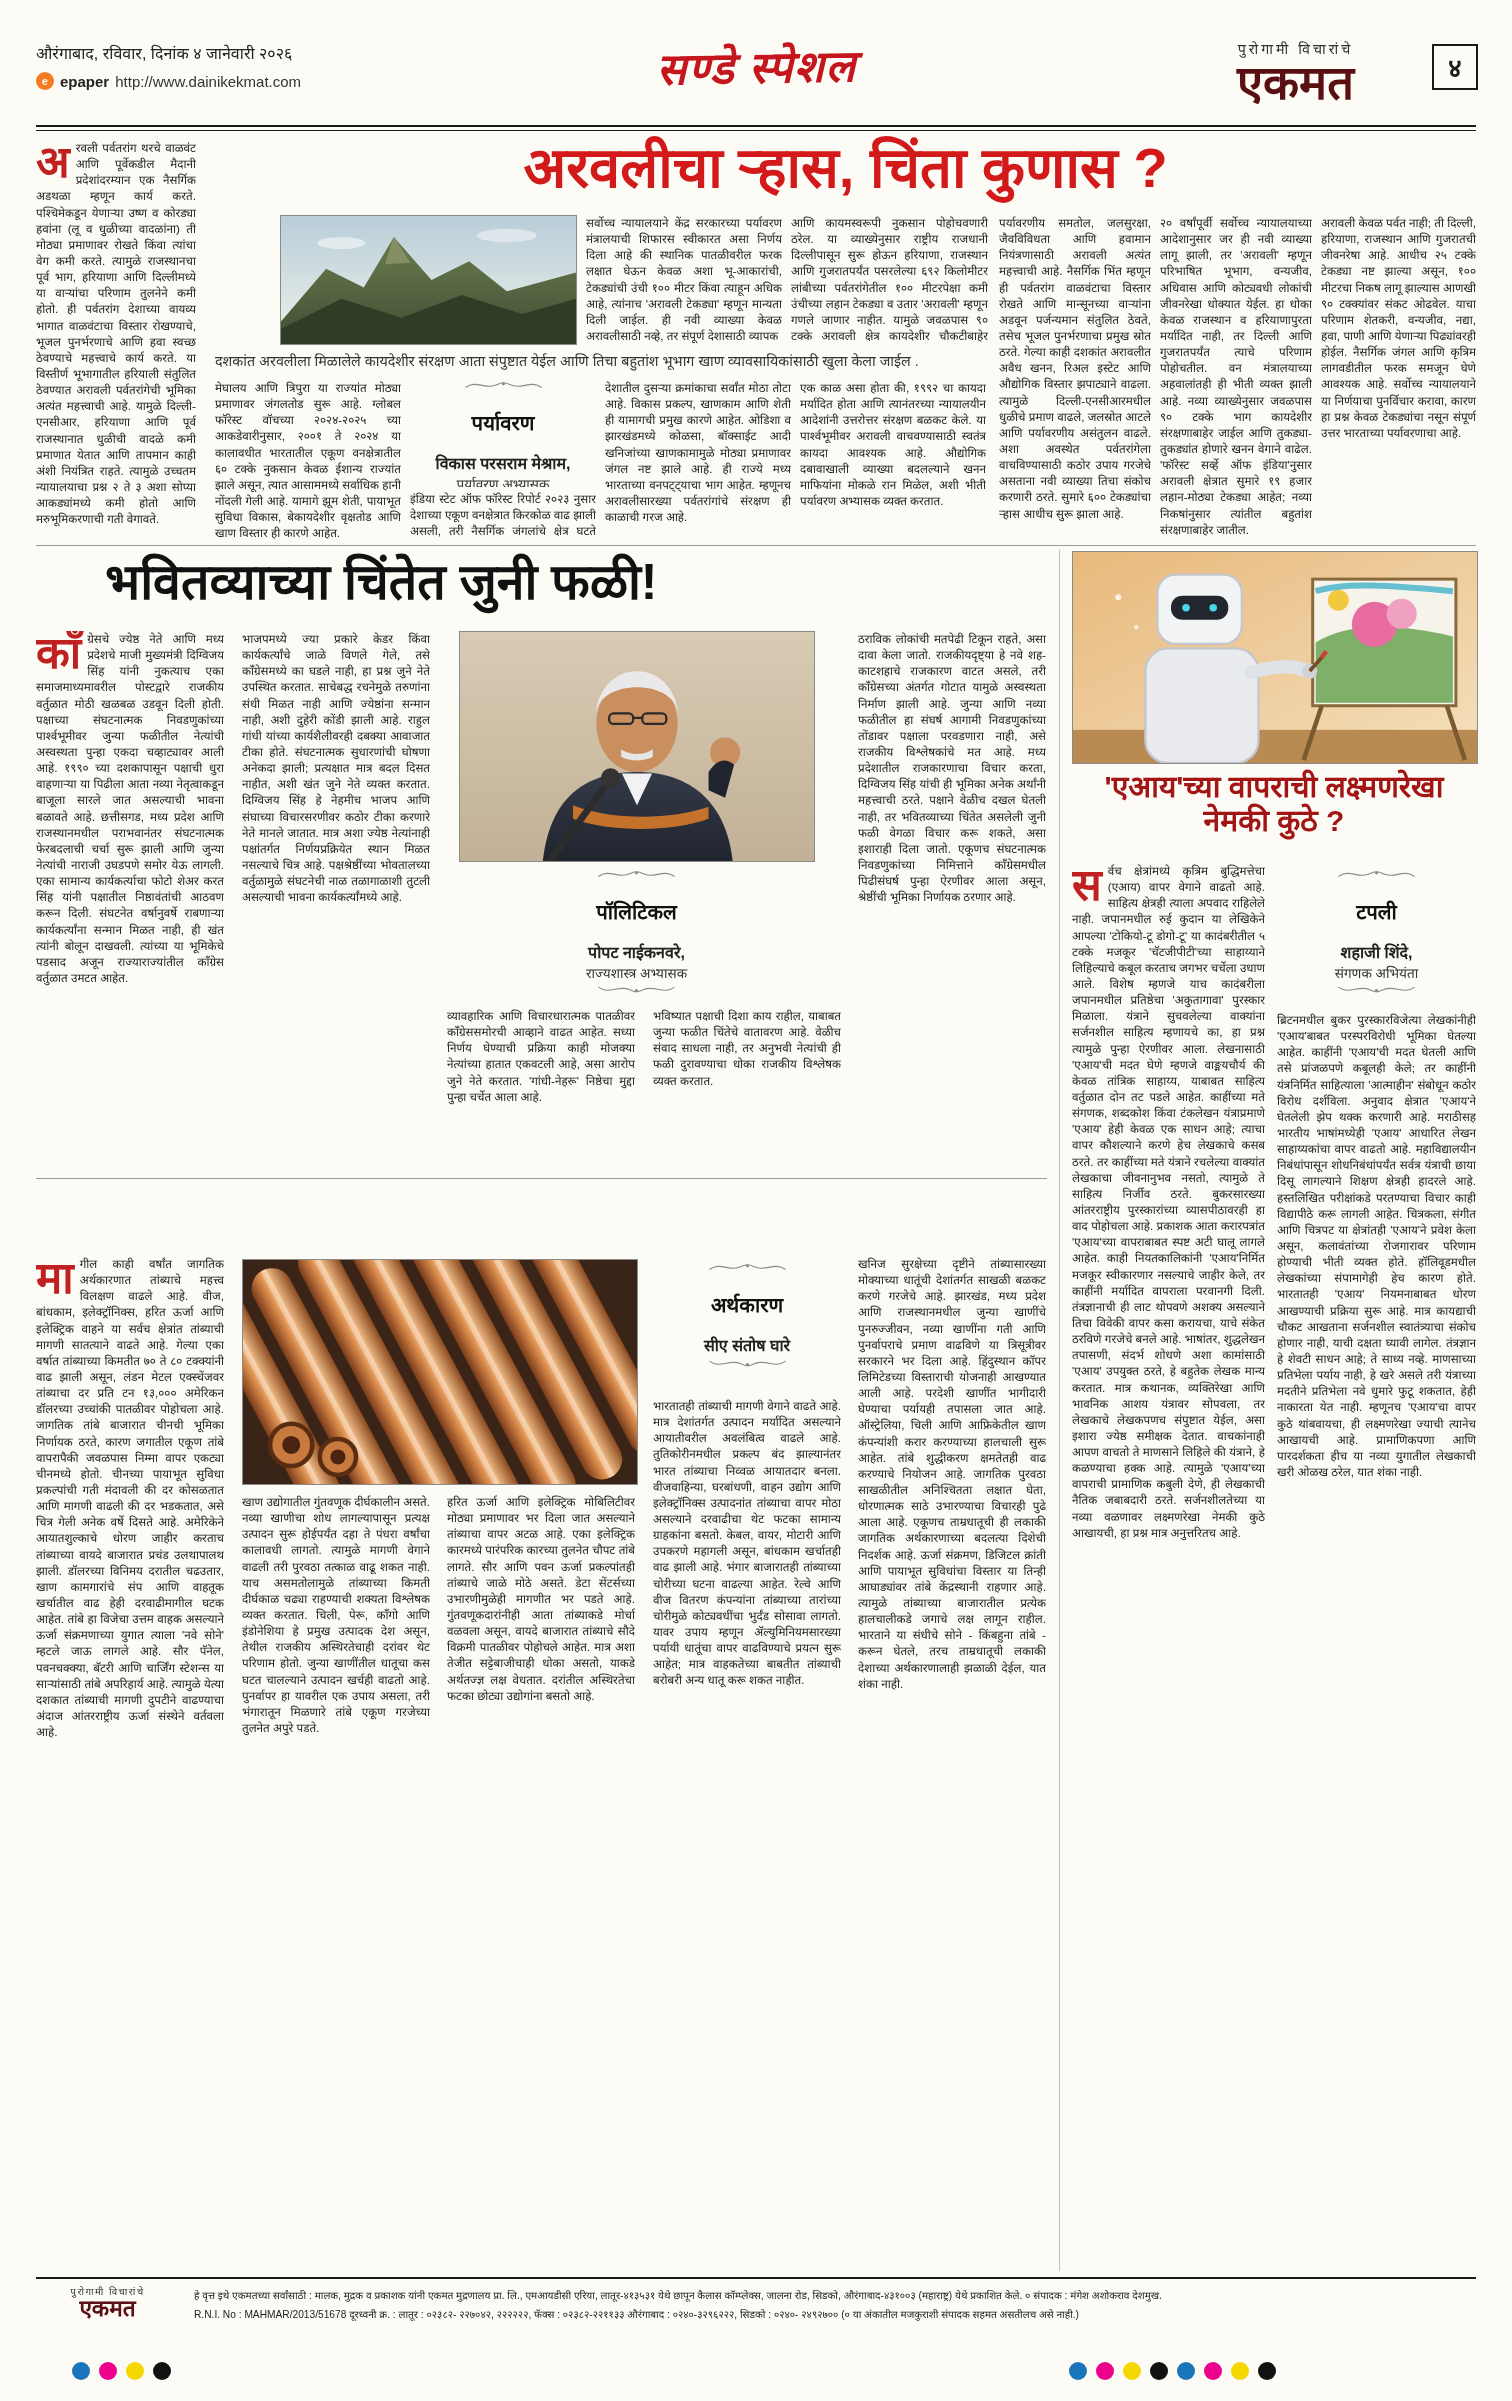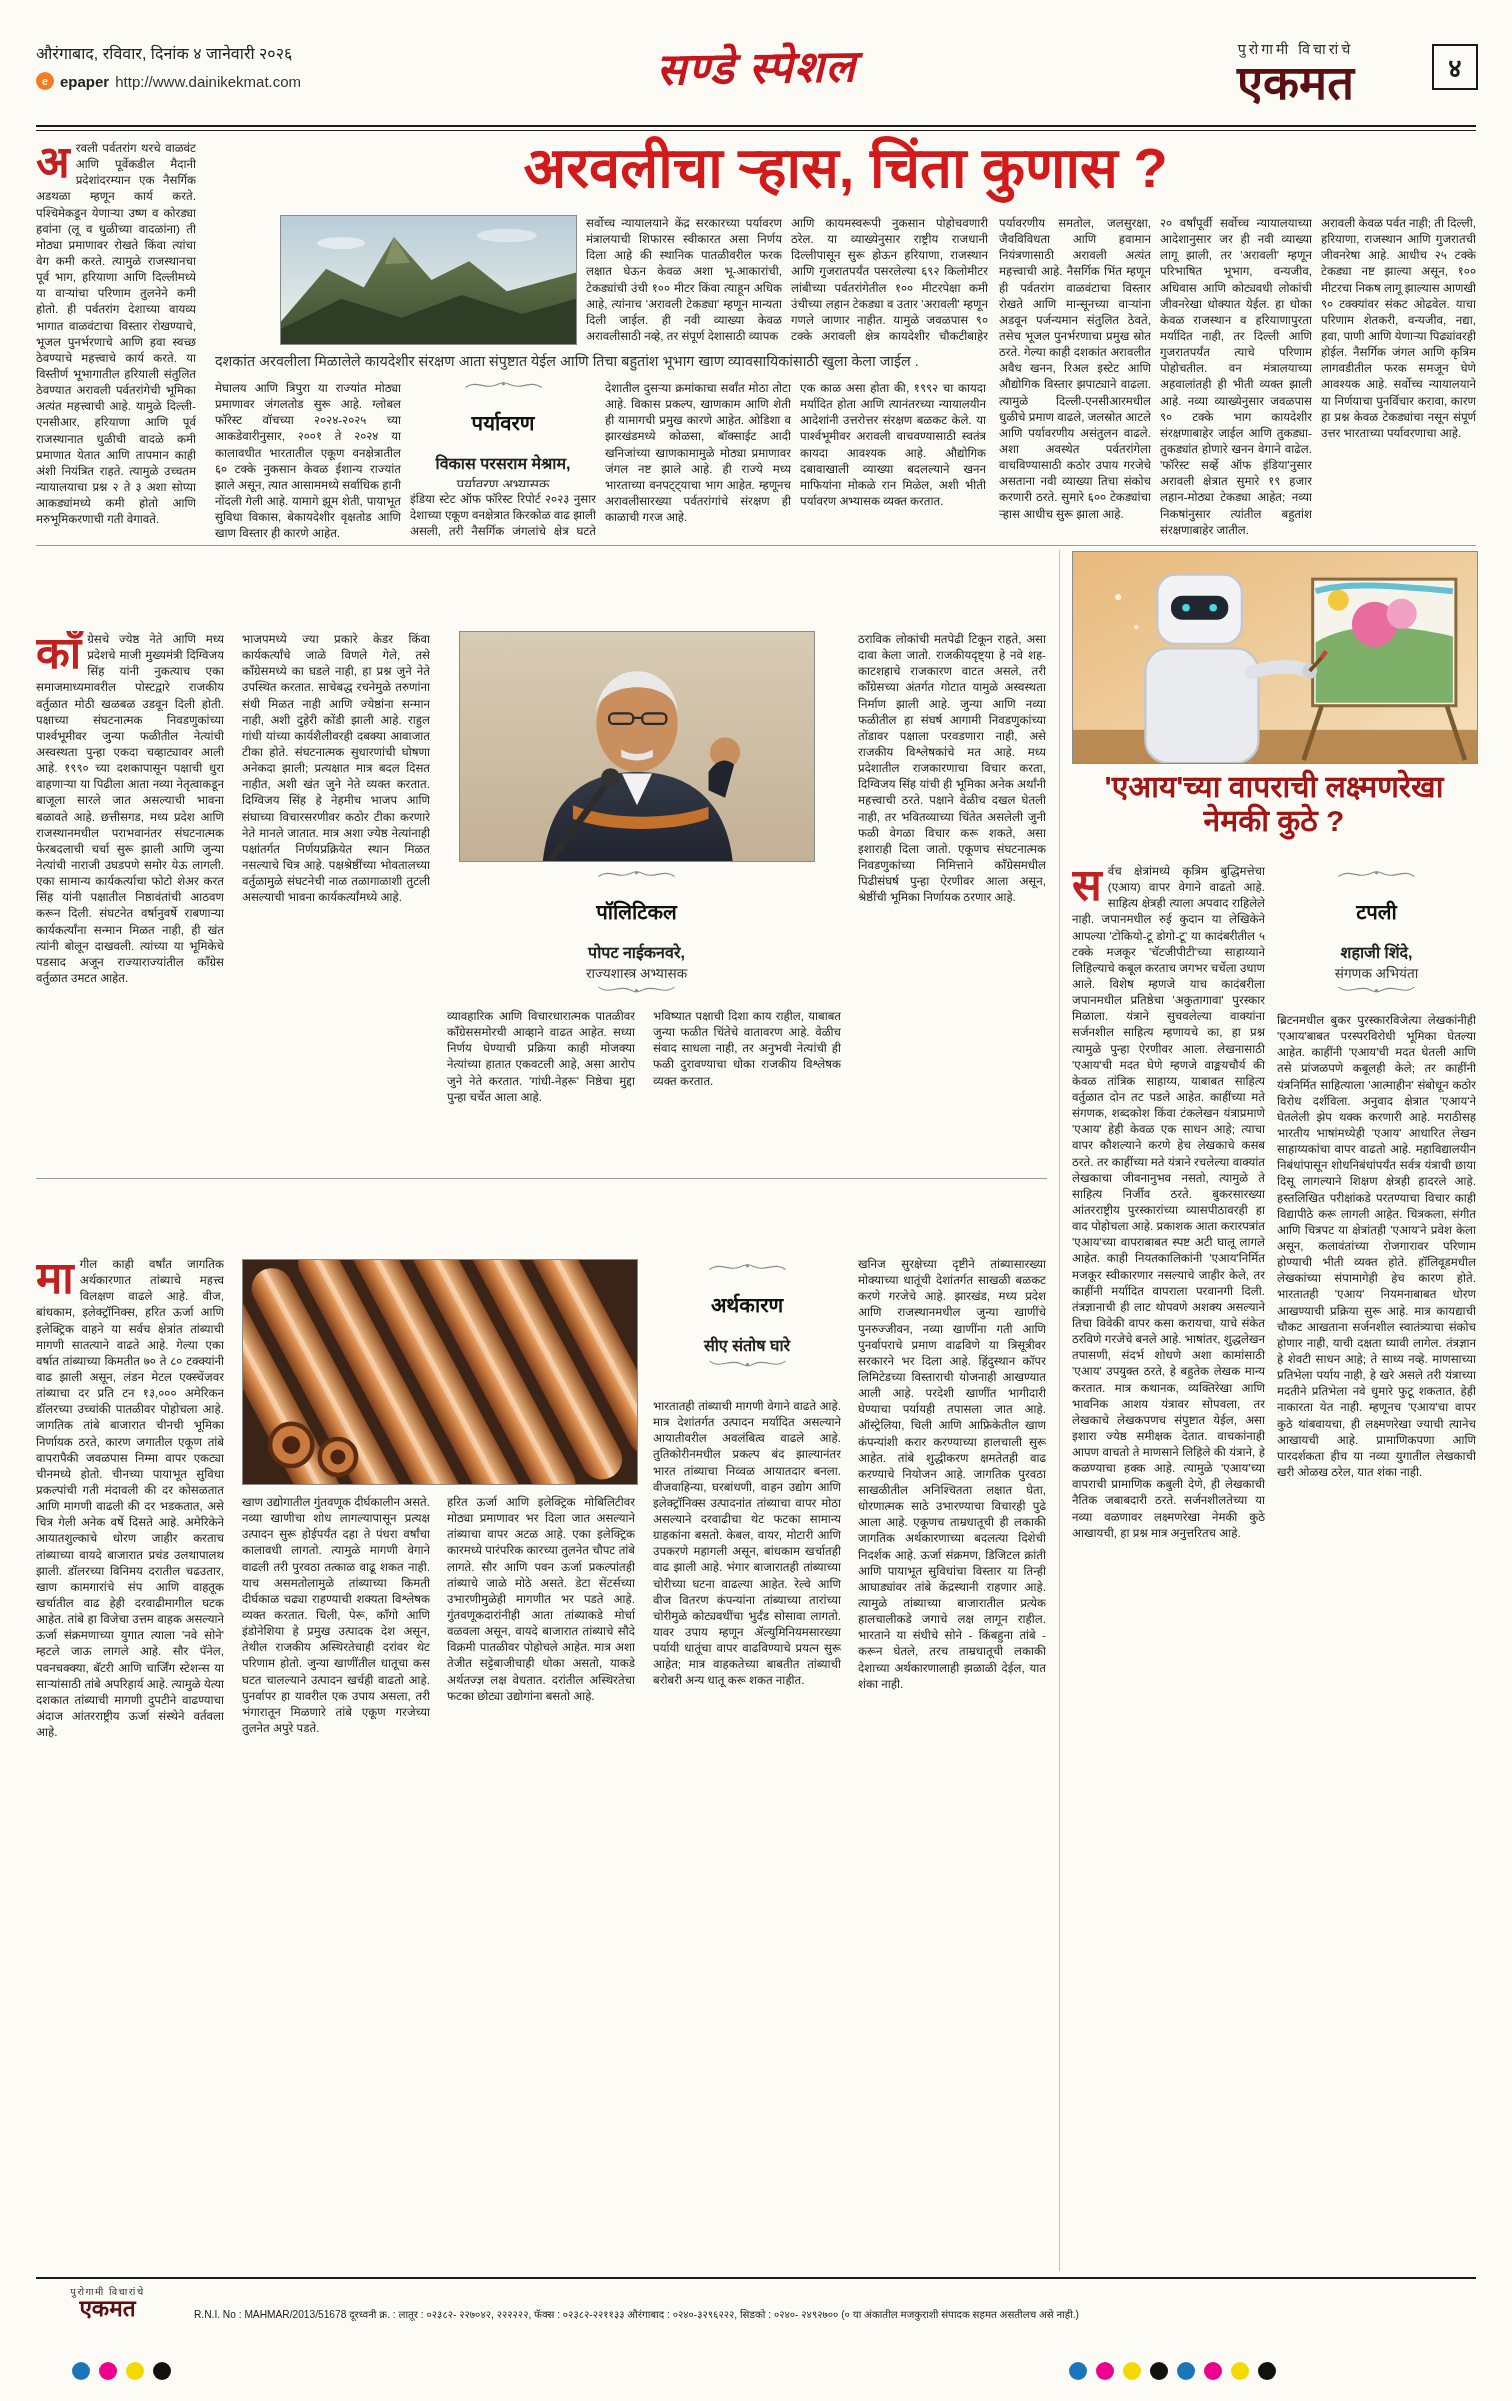--- a/index.html
+++ b/index.html
@@ -120,20 +120,21 @@
         </svg>
       </div>
   </div>
   <div class="body-col" style="left:410px;top:491px;width:186px;height:48px">इंडिया स्टेट ऑफ फॉरेस्ट रिपोर्ट २०२३ नुसार देशाच्या एकूण वनक्षेत्रात किरकोळ वाढ झाली असली, तरी नैसर्गिक जंगलांचे क्षेत्र घटते आहे.</div>
 
   <div class="body-col" style="left:605px;top:380px;width:186px;height:160px">देशातील दुसऱ्या क्रमांकाचा सर्वांत मोठा तोटा आहे. विकास प्रकल्प, खाणकाम आणि शेती ही यामागची प्रमुख कारणे आहेत. ओडिशा व झारखंडमध्ये कोळसा, बॉक्साईट आदी खनिजांच्या खाणकामामुळे मोठ्या प्रमाणावर जंगल नष्ट झाले आहे. ही राज्ये मध्य भारताच्या वनपट्ट्याचा भाग आहेत. म्हणूनच अरावलीसारख्या पर्वतरांगांचे संरक्षण ही काळाची गरज आहे.</div>
   <div class="body-col" style="left:800px;top:380px;width:186px;height:160px">एक काळ असा होता की, १९९२ चा कायदा मर्यादित होता आणि त्यानंतरच्या न्यायालयीन आदेशांनी उत्तरोत्तर संरक्षण बळकट केले. या पार्श्वभूमीवर अरावली वाचवण्यासाठी स्वतंत्र कायदा आवश्यक आहे. औद्योगिक दबावाखाली व्याख्या बदलल्याने खनन माफियांना मोकळे रान मिळेल, अशी भीती पर्यावरण अभ्यासक व्यक्त करतात.</div>
 
   <div class="rule-light" style="left:36px;top:545px;width:1440px;height:0.8px"></div>
 
+  <div class="headline" style="left:105px;top:554px;width:889px;font-size:50px;color:#111111">भवितव्याच्या चिंतेत जुनी फळी!</div>
 
   <div class="body-col" style="left:36px;top:631px;width:188px;height:536px">
     <span class="dropcap">काँ</span><span>ग्रेसचे ज्येष्ठ नेते आणि मध्य प्रदेशचे माजी मुख्यमंत्री दिग्विजय सिंह यांनी नुकत्याच एका समाजमाध्यमावरील पोस्टद्वारे राजकीय वर्तुळात मोठी खळबळ उडवून दिली होती. पक्षाच्या संघटनात्मक निवडणुकांच्या पार्श्वभूमीवर जुन्या फळीतील नेत्यांची अस्वस्थता पुन्हा एकदा चव्हाट्यावर आली आहे. १९९० च्या दशकापासून पक्षाची धुरा वाहणाऱ्या या पिढीला आता नव्या नेतृत्वाकडून बाजूला सारले जात असल्याची भावना बळावते आहे. छत्तीसगड, मध्य प्रदेश आणि राजस्थानमधील पराभवानंतर संघटनात्मक फेरबदलाची चर्चा सुरू झाली आणि जुन्या नेत्यांची नाराजी उघडपणे समोर येऊ लागली. एका सामान्य कार्यकर्त्याचा फोटो शेअर करत सिंह यांनी पक्षातील निष्ठावंतांची आठवण करून दिली. संघटनेत वर्षानुवर्षे राबणाऱ्या कार्यकर्त्यांना सन्मान मिळत नाही, ही खंत त्यांनी बोलून दाखवली. त्यांच्या या भूमिकेचे पडसाद अजून राज्याराज्यांतील काँग्रेस वर्तुळात उमटत आहेत.</span>
   </div>
   <div class="body-col" style="left:242px;top:631px;width:188px;height:536px">भाजपमध्ये ज्या प्रकारे केडर किंवा कार्यकर्त्यांचे जाळे विणले गेले, तसे काँग्रेसमध्ये का घडले नाही, हा प्रश्न जुने नेते उपस्थित करतात. साचेबद्ध रचनेमुळे तरुणांना संधी मिळत नाही आणि ज्येष्ठांना सन्मान नाही, अशी दुहेरी कोंडी झाली आहे. राहुल गांधी यांच्या कार्यशैलीवरही दबक्या आवाजात टीका होते. संघटनात्मक सुधारणांची घोषणा अनेकदा झाली; प्रत्यक्षात मात्र बदल दिसत नाहीत, अशी खंत जुने नेते व्यक्त करतात. दिग्विजय सिंह हे नेहमीच भाजप आणि संघाच्या विचारसरणीवर कठोर टीका करणारे नेते मानले जातात. मात्र अशा ज्येष्ठ नेत्यांनाही पक्षांतर्गत निर्णयप्रक्रियेत स्थान मिळत नसल्याचे चित्र आहे. पक्षश्रेष्ठींच्या भोवतालच्या वर्तुळामुळे संघटनेची नाळ तळागाळाशी तुटली असल्याची भावना कार्यकर्त्यांमध्ये आहे.</div>
 
   <div class="photo" style="left:459px;top:631px;width:354px;height:229px">
     <svg viewBox="0 0 470 304" width="354" height="229" preserveAspectRatio="none">
       <defs>
         <linearGradient id="bgp" x1="0" y1="0" x2="0" y2="1">
@@ -306,20 +307,21 @@
   </div>
   <div class="body-col" style="left:653px;top:1398px;width:188px;height:871px">भारतातही तांब्याची मागणी वेगाने वाढते आहे. मात्र देशांतर्गत उत्पादन मर्यादित असल्याने आयातीवरील अवलंबित्व वाढले आहे. तुतिकोरीनमधील प्रकल्प बंद झाल्यानंतर भारत तांब्याचा निव्वळ आयातदार बनला. वीजवाहिन्या, घरबांधणी, वाहन उद्योग आणि इलेक्ट्रॉनिक्स उत्पादनांत तांब्याचा वापर मोठा असल्याने दरवाढीचा थेट फटका सामान्य ग्राहकांना बसतो. केबल, वायर, मोटारी आणि उपकरणे महागली असून, बांधकाम खर्चातही वाढ झाली आहे. भंगार बाजारातही तांब्याच्या चोरीच्या घटना वाढल्या आहेत. रेल्वे आणि वीज वितरण कंपन्यांना तांब्याच्या तारांच्या चोरीमुळे कोट्यवधींचा भुर्दंड सोसावा लागतो. यावर उपाय म्हणून ॲल्युमिनियमसारख्या पर्यायी धातूंचा वापर वाढविण्याचे प्रयत्न सुरू आहेत; मात्र वाहकतेच्या बाबतीत तांब्याची बरोबरी अन्य धातू करू शकत नाहीत.</div>
   <div class="body-col" style="left:858px;top:1256px;width:188px;height:1012px">खनिज सुरक्षेच्या दृष्टीने तांब्यासारख्या मोक्याच्या धातूंची देशांतर्गत साखळी बळकट करणे गरजेचे आहे. झारखंड, मध्य प्रदेश आणि राजस्थानमधील जुन्या खाणींचे पुनरुज्जीवन, नव्या खाणींना गती आणि पुनर्वापराचे प्रमाण वाढविणे या त्रिसूत्रीवर सरकारने भर दिला आहे. हिंदुस्थान कॉपर लिमिटेडच्या विस्ताराची योजनाही आखण्यात आली आहे. परदेशी खाणींत भागीदारी घेण्याचा पर्यायही तपासला जात आहे. ऑस्ट्रेलिया, चिली आणि आफ्रिकेतील खाण कंपन्यांशी करार करण्याच्या हालचाली सुरू आहेत. तांबे शुद्धीकरण क्षमतेतही वाढ करण्याचे नियोजन आहे. जागतिक पुरवठा साखळीतील अनिश्चितता लक्षात घेता, धोरणात्मक साठे उभारण्याचा विचारही पुढे आला आहे. एकूणच ताम्रधातूची ही लकाकी जागतिक अर्थकारणाच्या बदलत्या दिशेची निदर्शक आहे. ऊर्जा संक्रमण, डिजिटल क्रांती आणि पायाभूत सुविधांचा विस्तार या तिन्ही आघाड्यांवर तांबे केंद्रस्थानी राहणार आहे. त्यामुळे तांब्याच्या बाजारातील प्रत्येक हालचालीकडे जगाचे लक्ष लागून राहील. भारताने या संधीचे सोने - किंबहुना तांबे - करून घेतले, तरच ताम्रधातूची लकाकी देशाच्या अर्थकारणालाही झळाळी देईल, यात शंका नाही.</div>
 
   <div class="rule-h" style="left:36px;top:2277px;width:1440px;height:1.5px"></div>
 
   <div class="footer-logo">
     <div class="t">पुरोगामी विचारांचे</div>
     <div class="n">एकमत</div>
   </div>
+  <div class="imprint" style="top:2288px;height:18px">हे वृत्त इथे एकमतच्या सर्वांसाठी : मालक, मुद्रक व प्रकाशक यांनी एकमत मुद्रणालय प्रा. लि., एमआयडीसी एरिया, लातूर-४१३५३१ येथे छापून कैलास कॉम्प्लेक्स, जालना रोड, सिडको, औरंगाबाद-४३१००३ (महाराष्ट्र) येथे प्रकाशित केले. ० संपादक : मंगेश अशोकराव देशमुख.</div>
   <div class="imprint" style="top:2307px;height:18px">R.N.I. No : MAHMAR/2013/51678  दूरध्वनी क्र. : लातूर : ०२३८२- २२७०४२, २२२२२२, फॅक्स : ०२३८२-२२११३३  औरंगाबाद : ०२४०-३२९६२२२, सिडको : ०२४०- २४९२७०० (० या अंकातील मजकुराशी संपादक सहमत असतीलच असे नाही.)</div>
 
   <div class="dots" style="left:72px;top:2362px">
       <span class="regdot" style="background: rgb(27, 117, 187);"></span>
       <span class="regdot" style="background: rgb(236, 0, 140);"></span>
       <span class="regdot" style="background: rgb(245, 216, 0);"></span>
       <span class="regdot" style="background: rgb(17, 17, 17);"></span>
     </div>
   <div class="dots" style="left:1069px;top:2362px">
       <span class="regdot" style="background: rgb(27, 117, 187);"></span>

